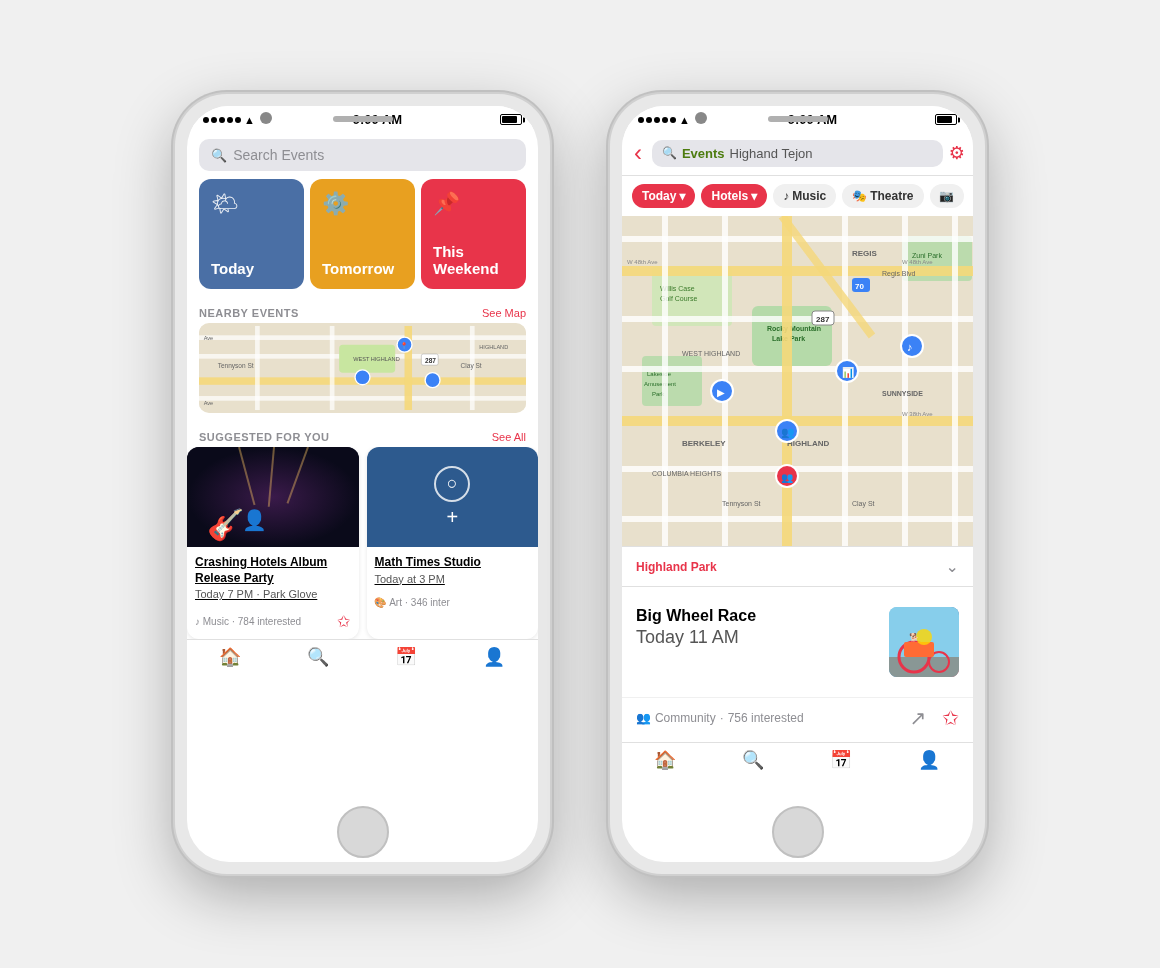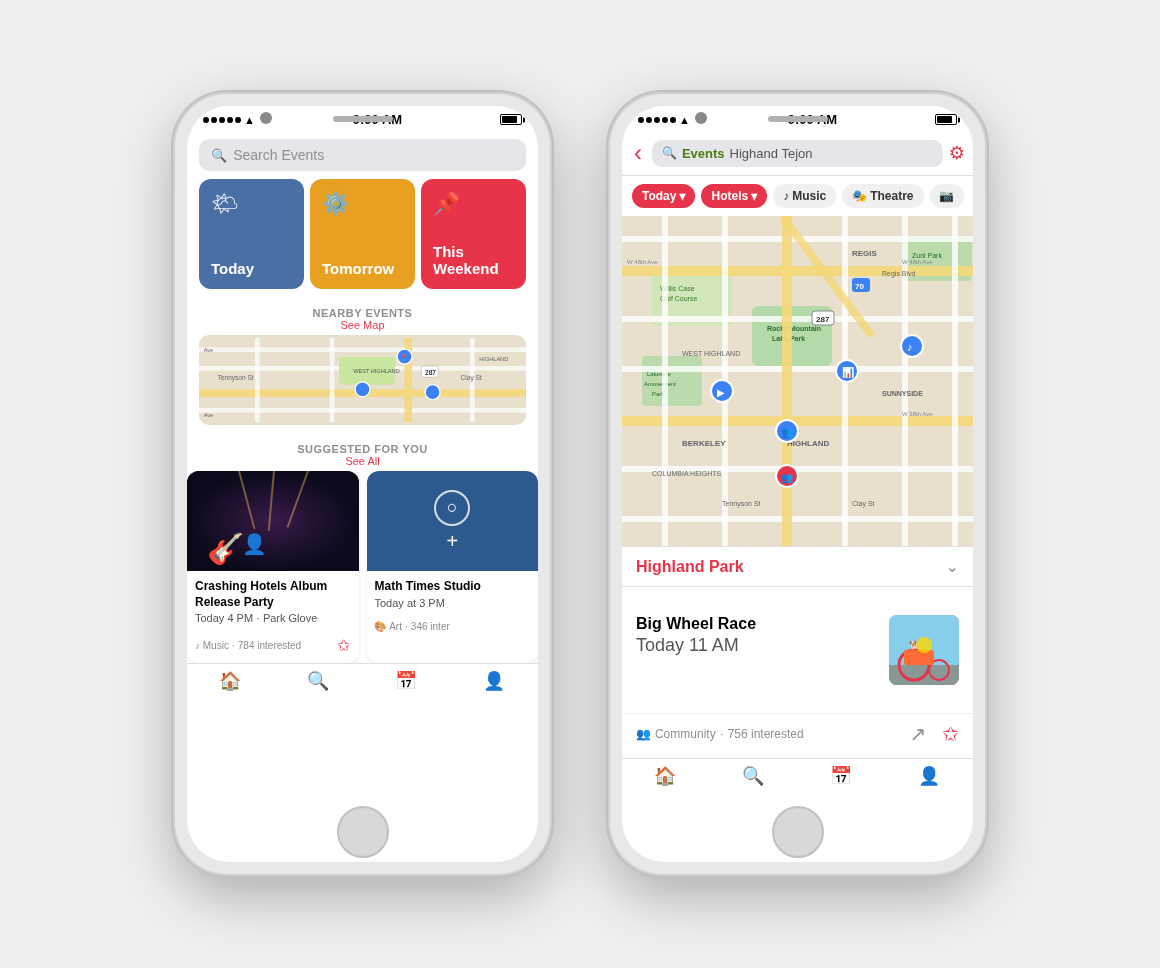--- a/index.html
+++ b/index.html
@@ -149,21 +149,20 @@
     .time-card-tomorrow { background: #e8a020; }
     .time-card-weekend { background: #e8344a; }
     .time-card-icon { font-size: 22px; opacity: 0.9; }
     .time-card-label { font-size: 15px; font-weight: 600; margin-top: 8px; }
 
     .section-header {
       display: flex;
       justify-content: space-between;
       align-items: center;
       padding: 6px 12px 4px;
-      flex-direction: column;
     }
     .section-title {
       font-size: 11px;
       font-weight: 600;
       color: #8e8e93;
       text-transform: uppercase;
       letter-spacing: 0.5px;
     }
     .section-link { font-size: 11px; color: #e8344a; }
 
@@ -196,21 +195,21 @@
     .event-card-photo-2 {
       width: 100%;
       height: 100px;
       background: #2d5a8e;
       display: flex;
       align-items: center;
       justify-content: center;
       flex-direction: column;
       color: #fff;
     }
-    .event-card-body { padding: 8px; }
+    .event-card-body { padding: 8px; text-decoration: underline; }
     .event-card-title { font-size: 12px; font-weight: 700; color: #000; line-height: 1.3; }
     .event-card-sub { font-size: 11px; color: #555; margin-top: 2px; }
     .event-card-footer {
       display: flex;
       justify-content: space-between;
       align-items: center;
       padding: 4px 8px 8px;
     }
     .event-card-meta { font-size: 10px; color: #8e8e93; }
     .star-icon { color: #e8344a; font-size: 16px; }
@@ -287,27 +286,27 @@
     }
 
     .location-bar {
       background: #fff;
       padding: 10px 14px;
       display: flex;
       justify-content: space-between;
       align-items: center;
       border-top: 1px solid #e0e0e0;
     }
-    .location-name { color: #e8344a; font-size: 16px; font-weight: 600; }
+    .location-name { color: #e8344a; font-size: 12px; font-weight: 600; }
     .location-chevron { color: #8e8e93; font-size: 16px; }
 
     .event-list-item {
       background: #fff;
       margin: 0;
-      padding: 28px 14px;
+      padding: 20px 14px;
       display: flex;
       align-items: flex-start;
       gap: 12px;
       border-top: 1px solid #e0e0e0;
     }
     .event-info { flex: 1; }
     .event-title { font-size: 16px; font-weight: 700; color: #000; }
     .event-time { font-size: 18px; color: #555; margin-top: 2px; }
     .event-thumb {
       width: 70px;
@@ -464,21 +463,21 @@
               <div class="concert-light" style="left:30%; transform: rotate(-15deg);"></div>
               <div class="concert-light" style="left:50%; transform: rotate(5deg);"></div>
               <div class="concert-light" style="left:70%; transform: rotate(20deg);"></div>
               <span style="font-size:30px; position:absolute; bottom:5px; left:20px;">🎸</span>
               <span style="font-size:20px; position:absolute; bottom:15px; left:55px; color:#ccc;">👤</span>
             </div>
           </div>
           <div class="event-card-body">
             <div class="event-card-title">Crashing Hotels Album Release Party</div>
             <div class="event-card-sub">
-              <span>Today 4 PM</span> · <span>Park Glove</span>
+              <span>Today 7 PM</span> · <span>Park Glove</span>
             </div>
           </div>
           <div class="event-card-footer">
             <span class="event-card-meta">
               ♪ <span>Music</span> · <span>784 interested</span>
             </span>
             <span class="star-icon">✩</span>
           </div>
         </div>
 

